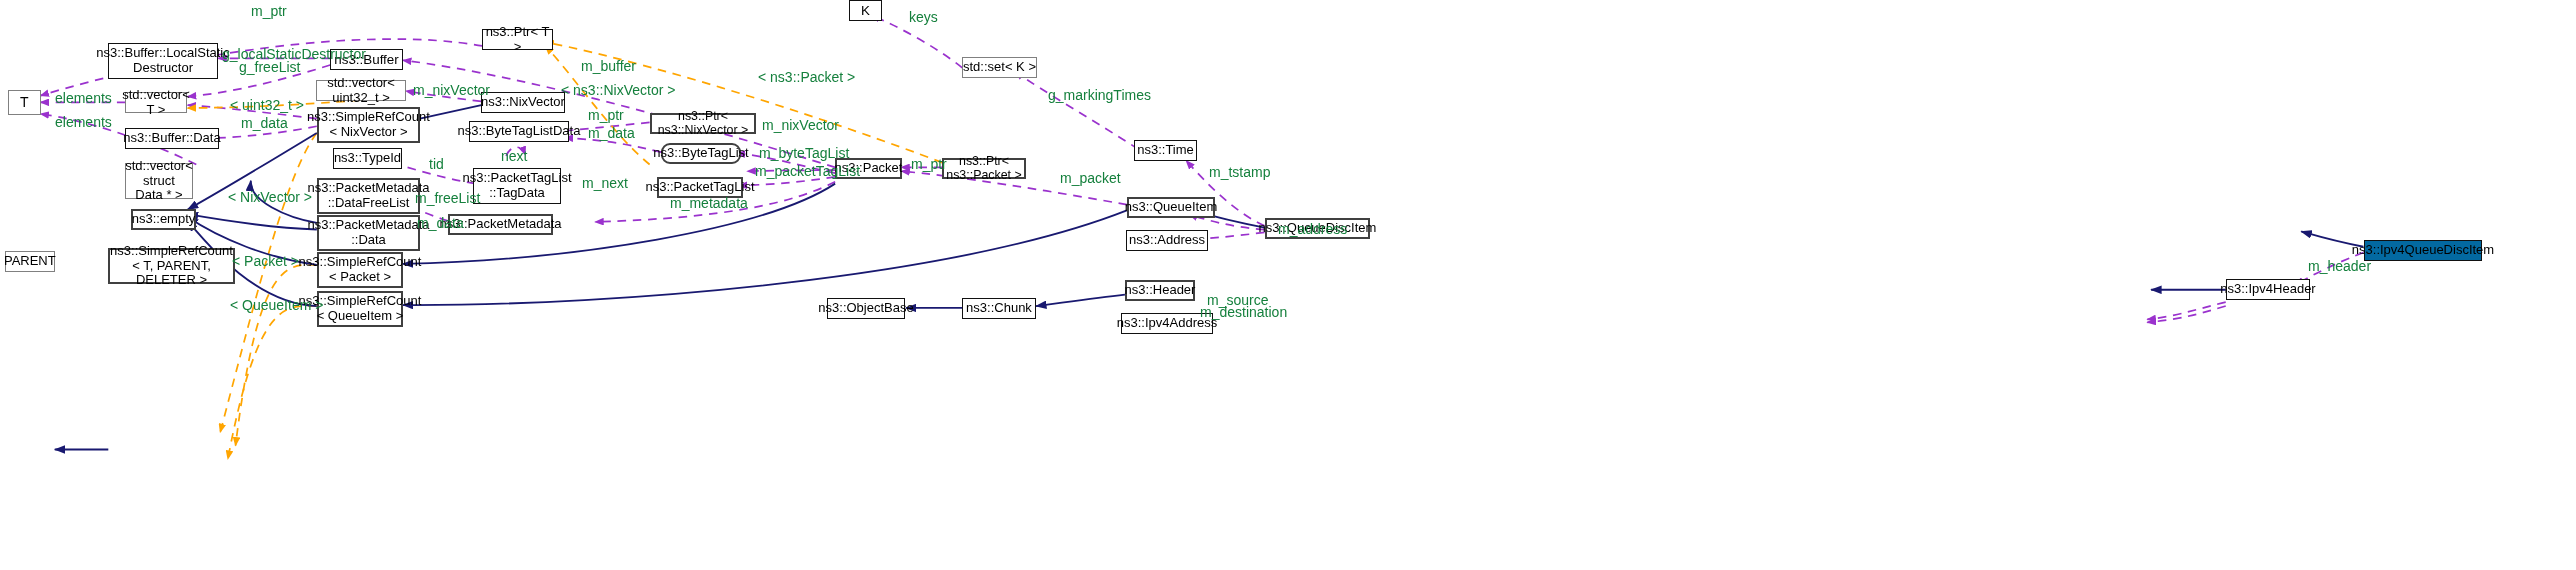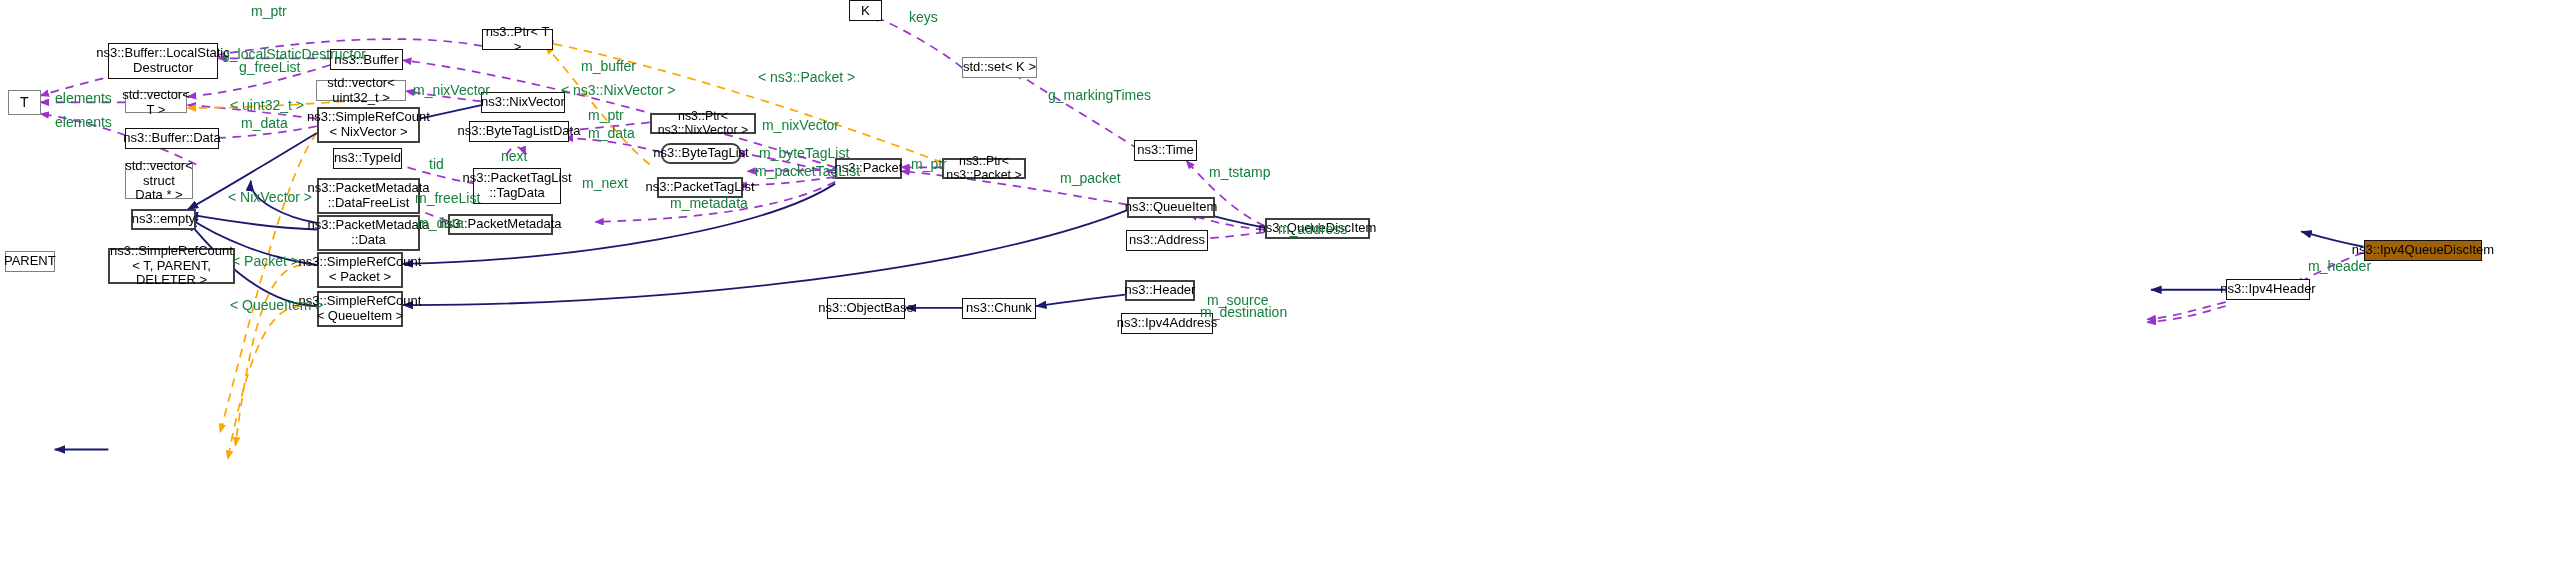--- a/index.html
+++ b/index.html
@@ -5,21 +5,21 @@
   html,body{margin:0;padding:0;background:#ffffff;}
   body{font-family:"Liberation Sans", sans-serif;}
   #diagram-root{position:relative;width:2576px;height:570px;background:#fff;overflow:hidden;}
   svg.edge-layer{position:absolute;left:0;top:0;width:2576px;height:570px;pointer-events:none;}
   .node{position:absolute;box-sizing:border-box;display:flex;align-items:center;justify-content:center;
         text-align:center;background:#ffffff;line-height:1.12;white-space:pre-line;
         font-family:"Liberation Sans", sans-serif;color:#000;}
   .node.solid{border:1.5px solid #111111;}
   .node.grey{border:1.5px solid #808080;}
   .node.thick{border:2.1px solid #404040;}
-  .node.highlight{border:1.5px solid #111111;background:#a16207;}
+  .node.highlight{border:1.5px solid #111111;background:#0369a1;}
   .edge-label{position:absolute;font-family:"Liberation Sans", sans-serif;font-size:14px;
               color:#15803d;white-space:nowrap;background:transparent;}
 </style>
 </head>
 <body>
 
 <div id="diagram-root">
 
   <svg class="edge-layer" viewBox="0 0 2693 596">
     <defs>

